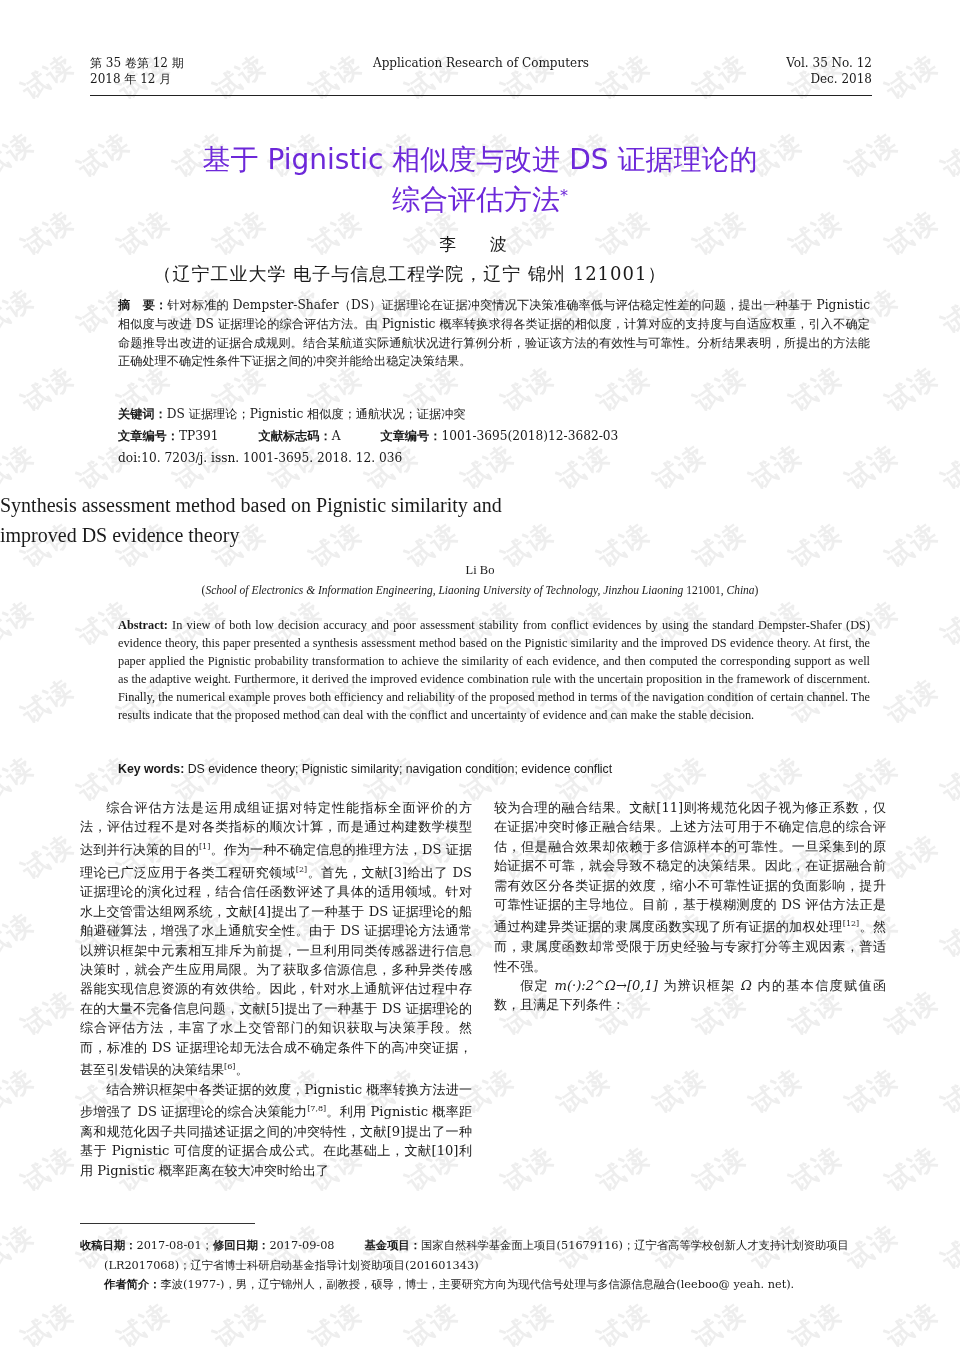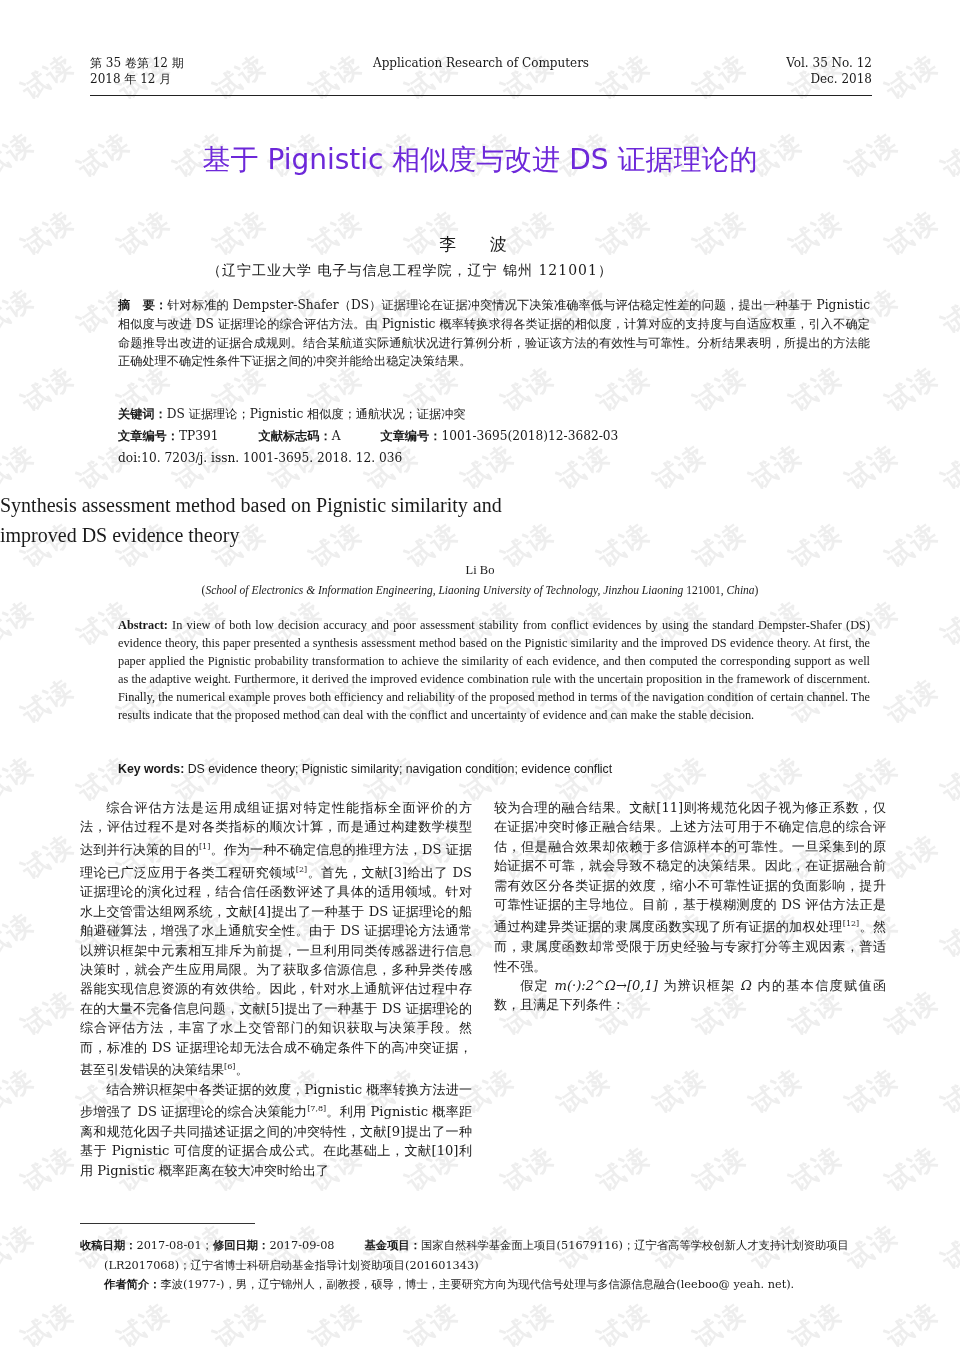--- a/index.html
+++ b/index.html
@@ -15,21 +15,21 @@
   .rh-left { position: absolute; left: 0; top: 0; font-size: 12px; line-height: 16px; }
   .rh-center { position: absolute; left: 0; right: 0; top: 0; text-align: center; font-size: 12px; line-height: 16px; }
   .rh-center .cn { letter-spacing: 6px; }
   .rh-right { position: absolute; right: 0; top: 0; text-align: right; font-size: 12px; line-height: 16px; }
 
   
   .title-cn { position: absolute; top: 140px; left: 0; width: 960px; text-align: center;
               font-family: "DejaVu Sans", "Liberation Sans", sans-serif; font-size: 28px; line-height: 40px; color: #6d28d9; }
   .title-cn sup { font-size: 16px; vertical-align: top; position: relative; top: -4px; }
   .author-cn { position: absolute; top: 233px; left: 0; width: 960px; text-align: center; font-size: 17px; letter-spacing: 14px; }
-  .affil-cn { position: absolute; top: 262px; left: 0; width: 820px; text-align: center; font-size: 14px; letter-spacing: 1px; }
+  .affil-cn { position: absolute; top: 262px; left: 0; width: 820px; text-align: center; font-size: 18px; letter-spacing: 1px; }
 
   
   .abs-cn { position: absolute; top: 296px; left: 118px; width: 752px; font-size: 12.2px; line-height: 18.3px; text-align: justify; }
   .abs-cn .lbl { font-family: Liberation Mono, monospace; font-weight: bold; }
   .meta-line { position: absolute; left: 118px; font-size: 12.2px; line-height: 18px; white-space: nowrap; }
   .meta-line .lbl { font-family: "DejaVu Sans", sans-serif; font-weight: bold; }
   .meta-gap { display: inline-block; width: 40px; }
 
   
   .title-en { position: absolute; top: 490px; left: 0; width: 960px; font-family: "Liberation Serif", serif;
@@ -255,20 +255,21 @@
       <div>Application Research of Computers</div>
     </div>
     <div class="rh-right">
       <div>Vol. 35 No. 12</div>
       <div>Dec. 2018</div>
     </div>
   </div>
 
   <div class="title-cn">
     <div>基于 Pignistic 相似度与改进 DS 证据理论的</div>
+    <div><span>综合评估方法</span><sup>*</sup></div>
   </div>
 
   <div class="author-cn">李 波</div>
   <div class="affil-cn">（辽宁工业大学 电子与信息工程学院，辽宁 锦州 121001）</div>
 
   <div class="abs-cn">
     <span class="lbl">摘　要：</span><span>针对标准的 Dempster-Shafer（DS）证据理论在证据冲突情况下决策准确率低与评估稳定性差的问题，提出一种基于 Pignistic 相似度与改进 DS 证据理论的综合评估方法。由 Pignistic 概率转换求得各类证据的相似度，计算对应的支持度与自适应权重，引入不确定命题推导出改进的证据合成规则。结合某航道实际通航状况进行算例分析，验证该方法的有效性与可靠性。分析结果表明，所提出的方法能正确处理不确定性条件下证据之间的冲突并能给出稳定决策结果。</span>
   </div>
 
   <div class="meta-line" style="top:405px;">

